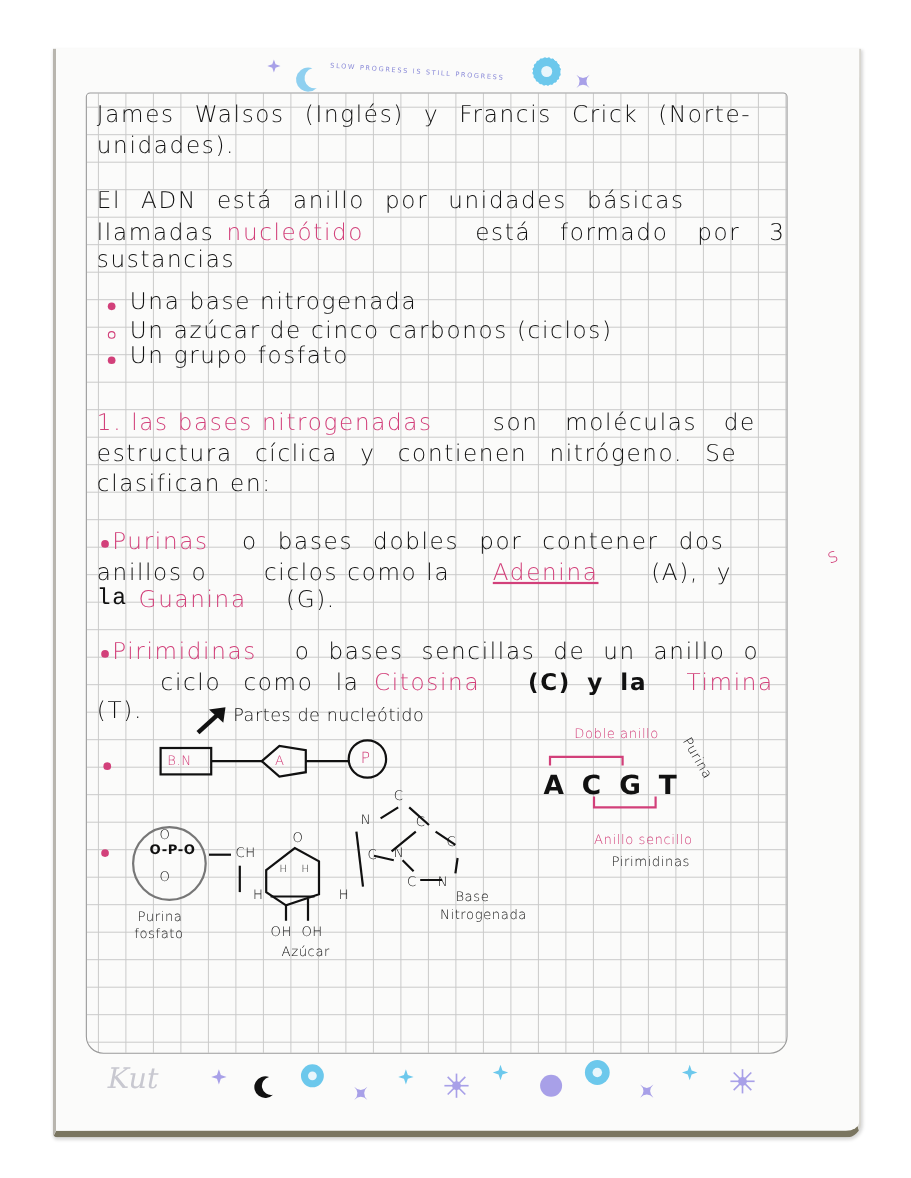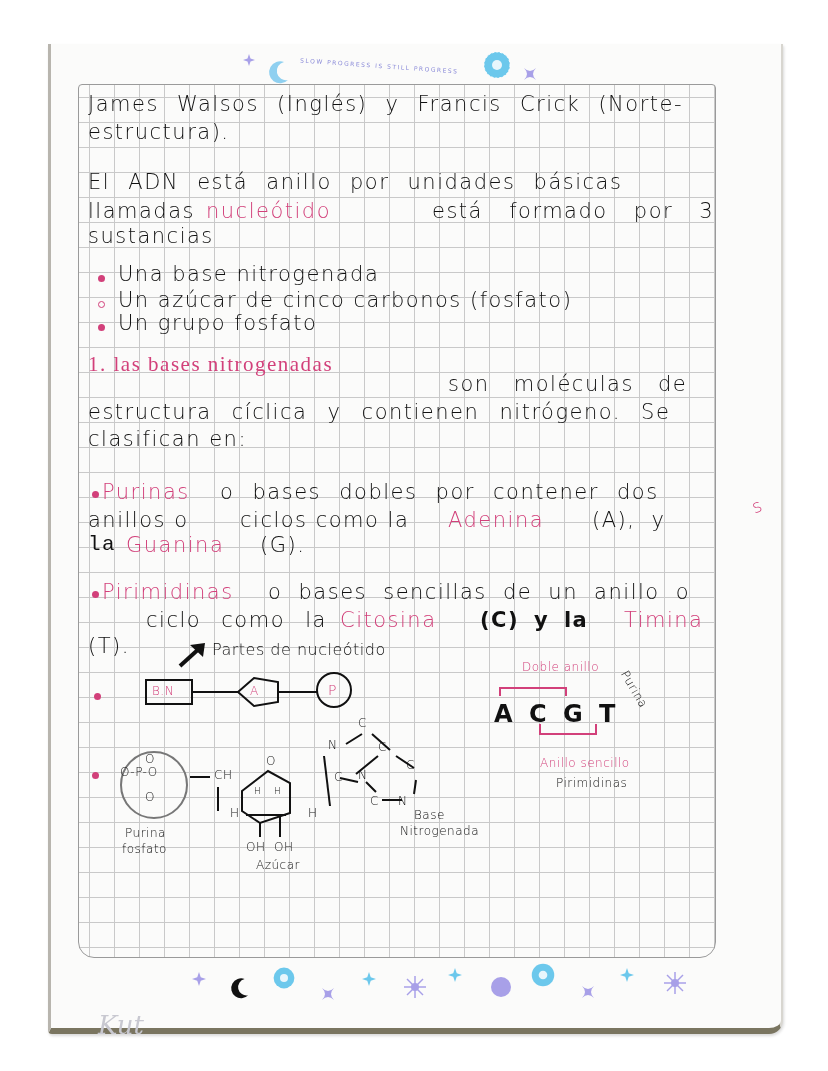--- a/index.html
+++ b/index.html
@@ -5,21 +5,21 @@
   html,body{margin:0;padding:0;background:#ffffff;}
   body{width:828px;height:1071px;position:relative;overflow:hidden;font-family:"DejaVu Sans",sans-serif;}
   .page{position:absolute;left:48px;top:44px;width:730px;height:984px;background:#fbfbfa;border-left:3px solid #b8b5ae;border-right:2px solid #d8d6d0;border-bottom:6px solid #7a7560;border-radius:0 0 14px 4px;box-shadow:1px 2px 3px rgba(0,0,0,0.15);}
   .grid{position:absolute;left:78px;top:84px;width:636px;height:872px;border:1.5px solid #9a9a9a;border-radius:4px 4px 16px 16px;
     background-image:linear-gradient(to right,#c9c9c9 1px,transparent 1px),linear-gradient(to bottom,#c9c9c9 1px,transparent 1px);
     background-size:25px 25px;background-position:10px 12px;}
   .hw{position:absolute;font-family:"DejaVu Sans",sans-serif;color:#111;font-size:21px;letter-spacing:1.5px;white-space:nowrap;font-weight:300;}
   .red{color:#d2407a;}
   .bullet{position:absolute;width:7px;height:7px;border-radius:50%;background:#d2407a;}
   .motto{position:absolute;left:300px;top:62px;font-size:6px;letter-spacing:1.5px;color:#8a8ad8;transform:rotate(4deg);font-family:"DejaVu Sans",sans-serif;}
-  .sig{position:absolute;left:98px;top:966px;font-size:26px;color:#c8c8d0;font-family:"DejaVu Serif",serif;font-style:italic;margin-top:44px;}
+  .sig{position:absolute;left:98px;top:966px;font-size:26px;color:#c8c8d0;font-family:"DejaVu Serif",serif;font-style:italic;}
   svg{position:absolute;overflow:visible;}
   .small{font-size:14px;letter-spacing:0.5px;}
   .mini{font-size:12px;letter-spacing:0.5px;}
 </style>
 </head>
 <body>
 
 <div class="page"></div>
 <div class="grid"></div>
 
@@ -33,45 +33,45 @@
 <svg style="left:482px;top:50px;width:30px;height:30px;" viewBox="0 0 30 30">
     <circle cx="15" cy="15" r="13" fill="#6cc8ec"></circle>
     <circle cx="15" cy="15" r="5" fill="#e8f6fc"></circle>
     <circle cx="15" cy="15" r="13" fill="none" stroke="#fff" stroke-width="1" stroke-dasharray="2 2"></circle>
   </svg>
 <svg style="left:524px;top:68px;width:12px;height:12px;" viewBox="0 0 12 12">
     <path d="M0 0 Q6 6 12 0 Q6 6 12 12 Q6 6 0 12 Q6 6 0 0Z" fill="#a8a0e8"></path>
   </svg>
 
 <div class="hw" style="left:88px;top:92px;word-spacing:10px;">James Walsos (Inglés) y Francis Crick (Norte-</div>
-<div class="hw" style="left:88px;top:120px;">estructura).</div>
+<div class="hw" style="left:88px;top:120px;">unidades).</div>
 <div class="hw" style="left:88px;top:170px;word-spacing:10px;">El ADN está anillo por unidades básicas</div>
 <div class="hw" style="left:88px;top:199px;">llamadas</div>
 <div class="hw red" style="left:206px;top:199px;">nucleótido</div>
 <div class="hw" style="left:432px;top:199px;word-spacing:18px;">está formado por 3</div>
 <div class="hw" style="left:88px;top:224px;">sustancias</div>
 
 <div class="bullet" style="left:98px;top:275px;"></div>
 <div class="hw" style="left:118px;top:262px;">Una base nitrogenada</div>
 <div class="bullet" style="left:98px;top:301px;background:none;border:1.5px solid #d2407a;width:5px;height:5px;"></div>
-<div class="hw" style="left:118px;top:288px;">Un azúcar de cinco carbonos (fosfato)</div>
+<div class="hw" style="left:118px;top:288px;">Un azúcar de cinco carbonos (ciclos)</div>
 <div class="bullet" style="left:98px;top:324px;"></div>
 <div class="hw" style="left:118px;top:311px;">Un grupo fosfato</div>
 
-<div class="hw red" style="left:88px;top:352px;font-family:Liberation Serif, serif;">1. las bases nitrogenadas</div>
+<div class="hw red" style="left:88px;top:372px;">1. las bases nitrogenadas</div>
 <div class="hw" style="left:448px;top:372px;word-spacing:16px;">son moléculas de</div>
 <div class="hw" style="left:88px;top:400px;word-spacing:12px;">estructura cíclica y contienen nitrógeno. Se</div>
 <div class="hw" style="left:88px;top:427px;">clasifican en:</div>
 
 <div class="bullet" style="left:92px;top:491px;"></div>
 <div class="hw red" style="left:102px;top:480px;">Purinas</div>
 <div class="hw" style="left:220px;top:480px;word-spacing:10px;">o bases dobles por contener dos</div>
 <div class="hw" style="left:88px;top:508px;">anillos o</div>
 <div class="hw" style="left:240px;top:508px;">ciclos como la</div>
-<div class="hw red" style="left:448px;top:508px;">Adenina</div>
+<div class="hw red" style="left:448px;top:508px;text-decoration:underline;">Adenina</div>
 <div class="hw" style="left:592px;top:508px;word-spacing:8px;">(A), y</div>
 <div class="hw" style="left:88px;top:533px;font-family:Liberation Mono, monospace;">la</div>
 <div class="hw red" style="left:126px;top:533px;">Guanina</div>
 <div class="hw" style="left:260px;top:533px;">(G).</div>
 
 <div class="bullet" style="left:92px;top:591px;"></div>
 <div class="hw red" style="left:102px;top:580px;">Pirimidinas</div>
 <div class="hw" style="left:268px;top:580px;word-spacing:8px;">o bases sencillas de un anillo o</div>
 <div class="hw" style="left:146px;top:608px;word-spacing:12px;">ciclo como la</div>
 <div class="hw red" style="left:340px;top:608px;">Citosina</div>
@@ -104,21 +104,21 @@
   <path d="M44 40 L44 50 L100 50 L100 40" fill="none" stroke="#d2407a" stroke-width="2"></path>
 </svg>
 <div class="hw" style="left:494px;top:700px;font-size:24px;font-weight:bold;letter-spacing:4px;">A C G T</div>
 <div class="hw mini red" style="left:540px;top:756px;">Anillo sencillo</div>
 <div class="hw mini" style="left:556px;top:776px;">Pirimidinas</div>
 
 <div class="bullet" style="left:92px;top:772px;"></div>
 <svg style="left:118px;top:750px;width:72px;height:70px;" viewBox="0 0 72 70">
     <circle cx="36" cy="35" r="33" fill="none" stroke="#777" stroke-width="2"></circle>
   </svg>
-<div class="hw mini" style="left:120px;top:765px;">
+<div class="hw mini" style="left:136px;top:765px;font-weight:bold;">
   <span>O</span>-<span>P</span>-<span>O</span>
 </div>
 <div class="hw mini" style="left:145px;top:752px;">O</div>
 <div class="hw mini" style="left:145px;top:790px;">O</div>
 <div class="hw mini" style="left:125px;top:826px;">Purina</div>
 <div class="hw mini" style="left:122px;top:842px;">fosfato</div>
 
 <svg style="left:190px;top:755px;width:140px;height:90px;" viewBox="0 0 140 90">
   <line x1="0" y1="22" x2="20" y2="22" stroke="#111" stroke-width="2"></line>
   <line x1="28" y1="32" x2="28" y2="56" stroke="#111" stroke-width="2"></line>

